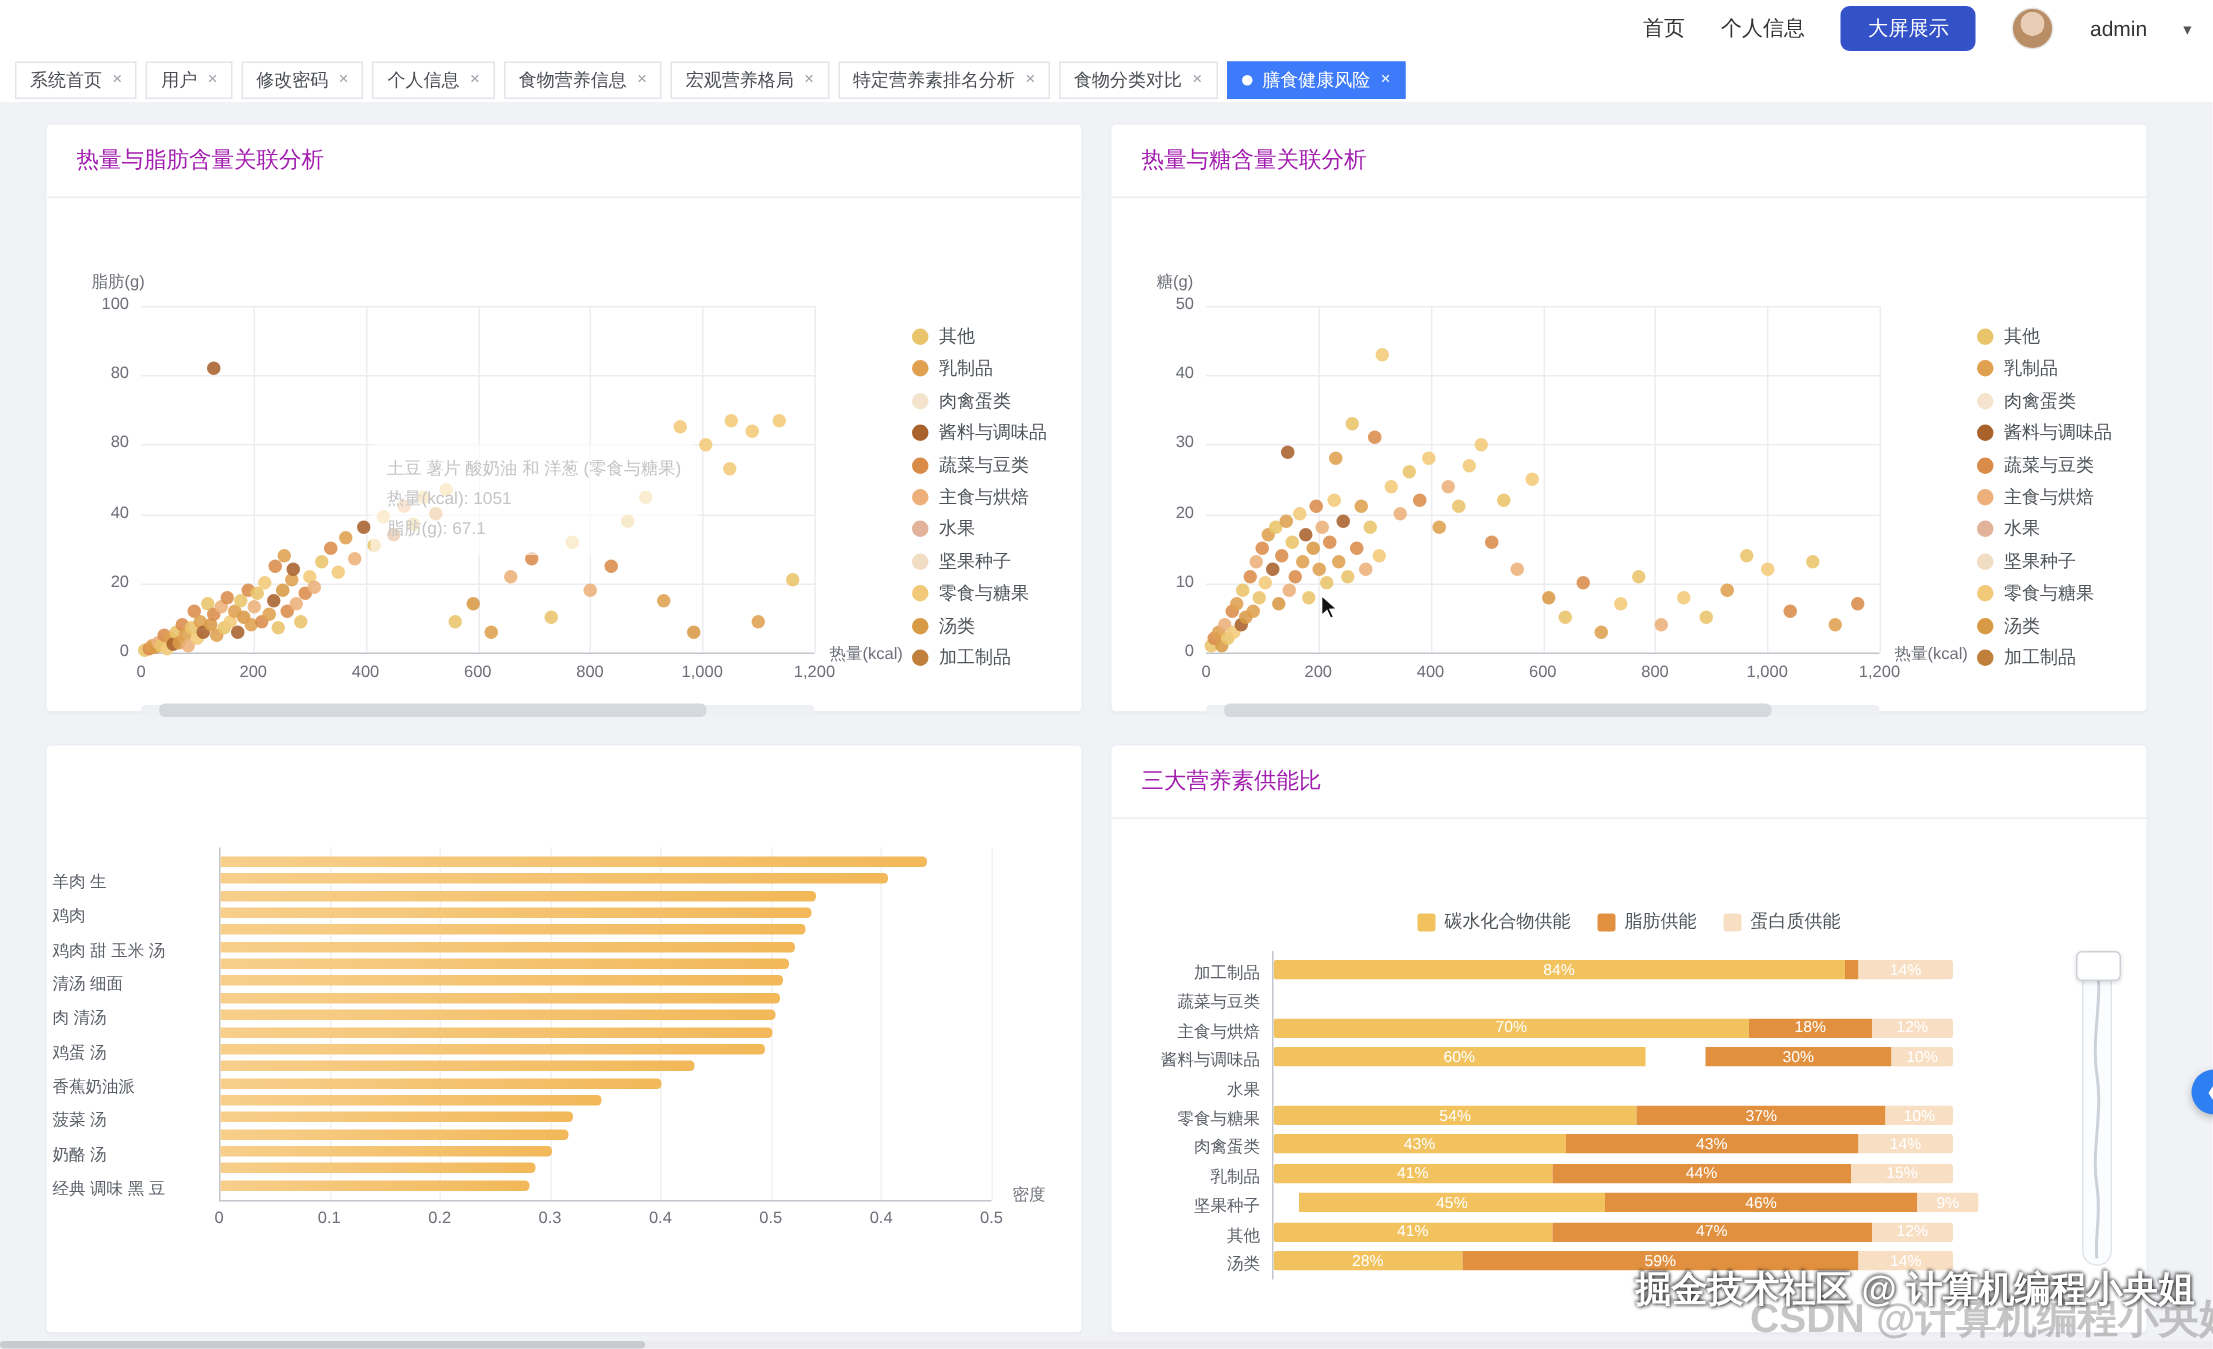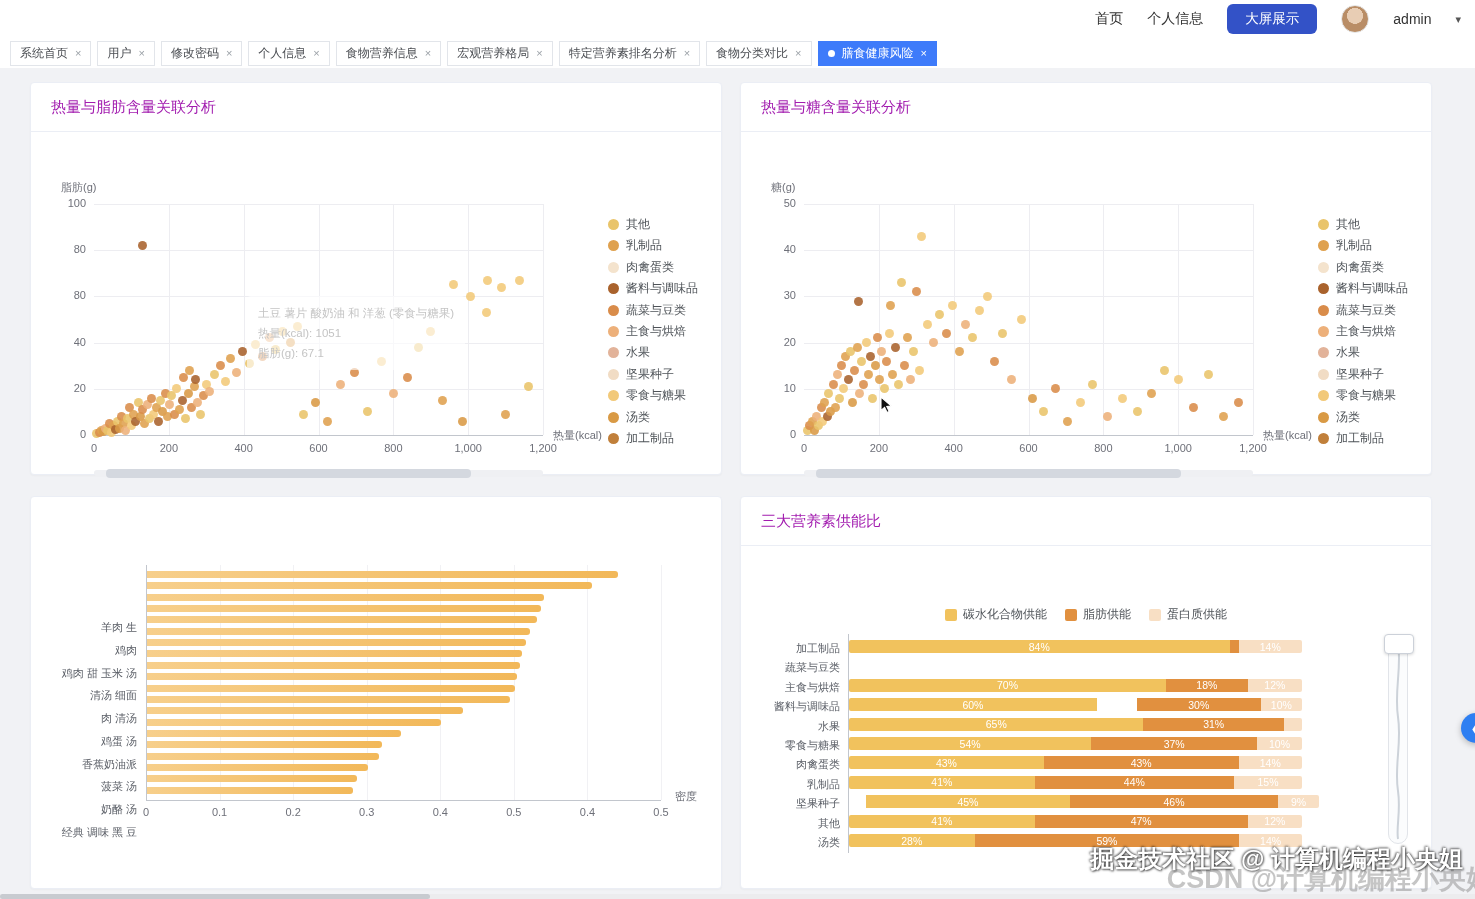--- a/index.html
+++ b/index.html
@@ -39,21 +39,21 @@
   .ytick{position:absolute;width:38px;text-align:right;font-size:11px;color:#6e7079;}
   .xtick{position:absolute;width:50px;text-align:center;font-size:11px;color:#6e7079;}
   .pt{position:absolute;width:9px;height:9px;border-radius:50%;opacity:.88;}
   .lg-item{position:absolute;display:flex;align-items:center;gap:7px;cursor:pointer;}
   .lg-dot{width:11px;height:11px;border-radius:50%;}
   .lg-label{font-size:12px;color:#4e5358;white-space:nowrap;}
   .hslider-track{position:absolute;height:6px;border-radius:3px;background:#eff0f3;}
   .hslider-handle{position:absolute;height:9px;border-radius:4px;background:#d4d8df;cursor:pointer;}
   .tooltip{position:absolute;background:rgba(255,255,255,.62);border-radius:4px;padding:7px 11px;z-index:5;pointer-events:none;}
   .tt-line{font-size:11.5px;color:#c4c4c4;line-height:1.75;white-space:nowrap;}
-  .bar-label{position:absolute;font-size:11px;color:#5a5e66;text-align:right;white-space:nowrap;margin-top:40px;}
+  .bar-label{position:absolute;font-size:11px;color:#5a5e66;text-align:left;white-space:nowrap;}
   .bar{position:absolute;background:linear-gradient(90deg,var(--bar1),var(--bar2));border-radius:0 3px 3px 0;cursor:pointer;}
   .stack-legend{position:absolute;left:0;width:100%;display:flex;justify-content:center;gap:18px;align-items:flex-start;}
   .slg-item{display:flex;align-items:center;gap:6px;cursor:pointer;}
   .slg-sq{width:12px;height:12px;border-radius:2px;}
   .slg-label{font-size:12px;color:#4e5358;}
   .srow-label{position:absolute;font-size:11px;color:#5a5e66;text-align:right;white-space:nowrap;}
   .srow-bar{position:absolute;display:flex;overflow:hidden;border-radius:2px;}
   .seg{height:100%;display:flex;align-items:center;justify-content:center;overflow:hidden;}
   .seg-label{font-size:10.5px;color:#fff;white-space:nowrap;}
   .vslider-track{position:absolute;width:20px;background:#fbfcfd;border:1px solid #e1e4e9;border-radius:10px;box-sizing:border-box;cursor:pointer;}
@@ -555,29 +555,20 @@
             <div class="seg-label">60%</div>
           </div>
           <div class="seg" style="width: 30%; background: rgb(225, 144, 63); margin-left: 40px;">
             <div class="seg-label">30%</div>
           </div>
           <div class="seg" style="width: 10%; background: rgb(248, 223, 196);">
             <div class="seg-label">10%</div>
           </div>
         </div>
         <div class="srow-label" style="left: 0px; top: 172.6px; width: 99px;">水果</div>
-        <div class="srow-bar" style="left: 108px; top: 171.6px; width: 453px; height: 13px;">
-          <div class="seg" style="width: 65%; background: rgb(241, 194, 93);">
-            <div class="seg-label">65%</div>
-          </div>
-          <div class="seg" style="width: 31%; background: rgb(225, 144, 63);">
-            <div class="seg-label">31%</div>
-          </div>
-          <div class="seg" style="width: 4%; background: rgb(248, 223, 196);"></div>
-        </div>
         <div class="srow-label" style="left: 0px; top: 192px; width: 99px;">零食与糖果</div>
         <div class="srow-bar" style="left: 108px; top: 191px; width: 453px; height: 13px;">
           <div class="seg" style="width: 53.4653%; background: rgb(241, 194, 93);">
             <div class="seg-label">54%</div>
           </div>
           <div class="seg" style="width: 36.6337%; background: rgb(225, 144, 63);">
             <div class="seg-label">37%</div>
           </div>
           <div class="seg" style="width: 9.90099%; background: rgb(248, 223, 196);">
             <div class="seg-label">10%</div>

